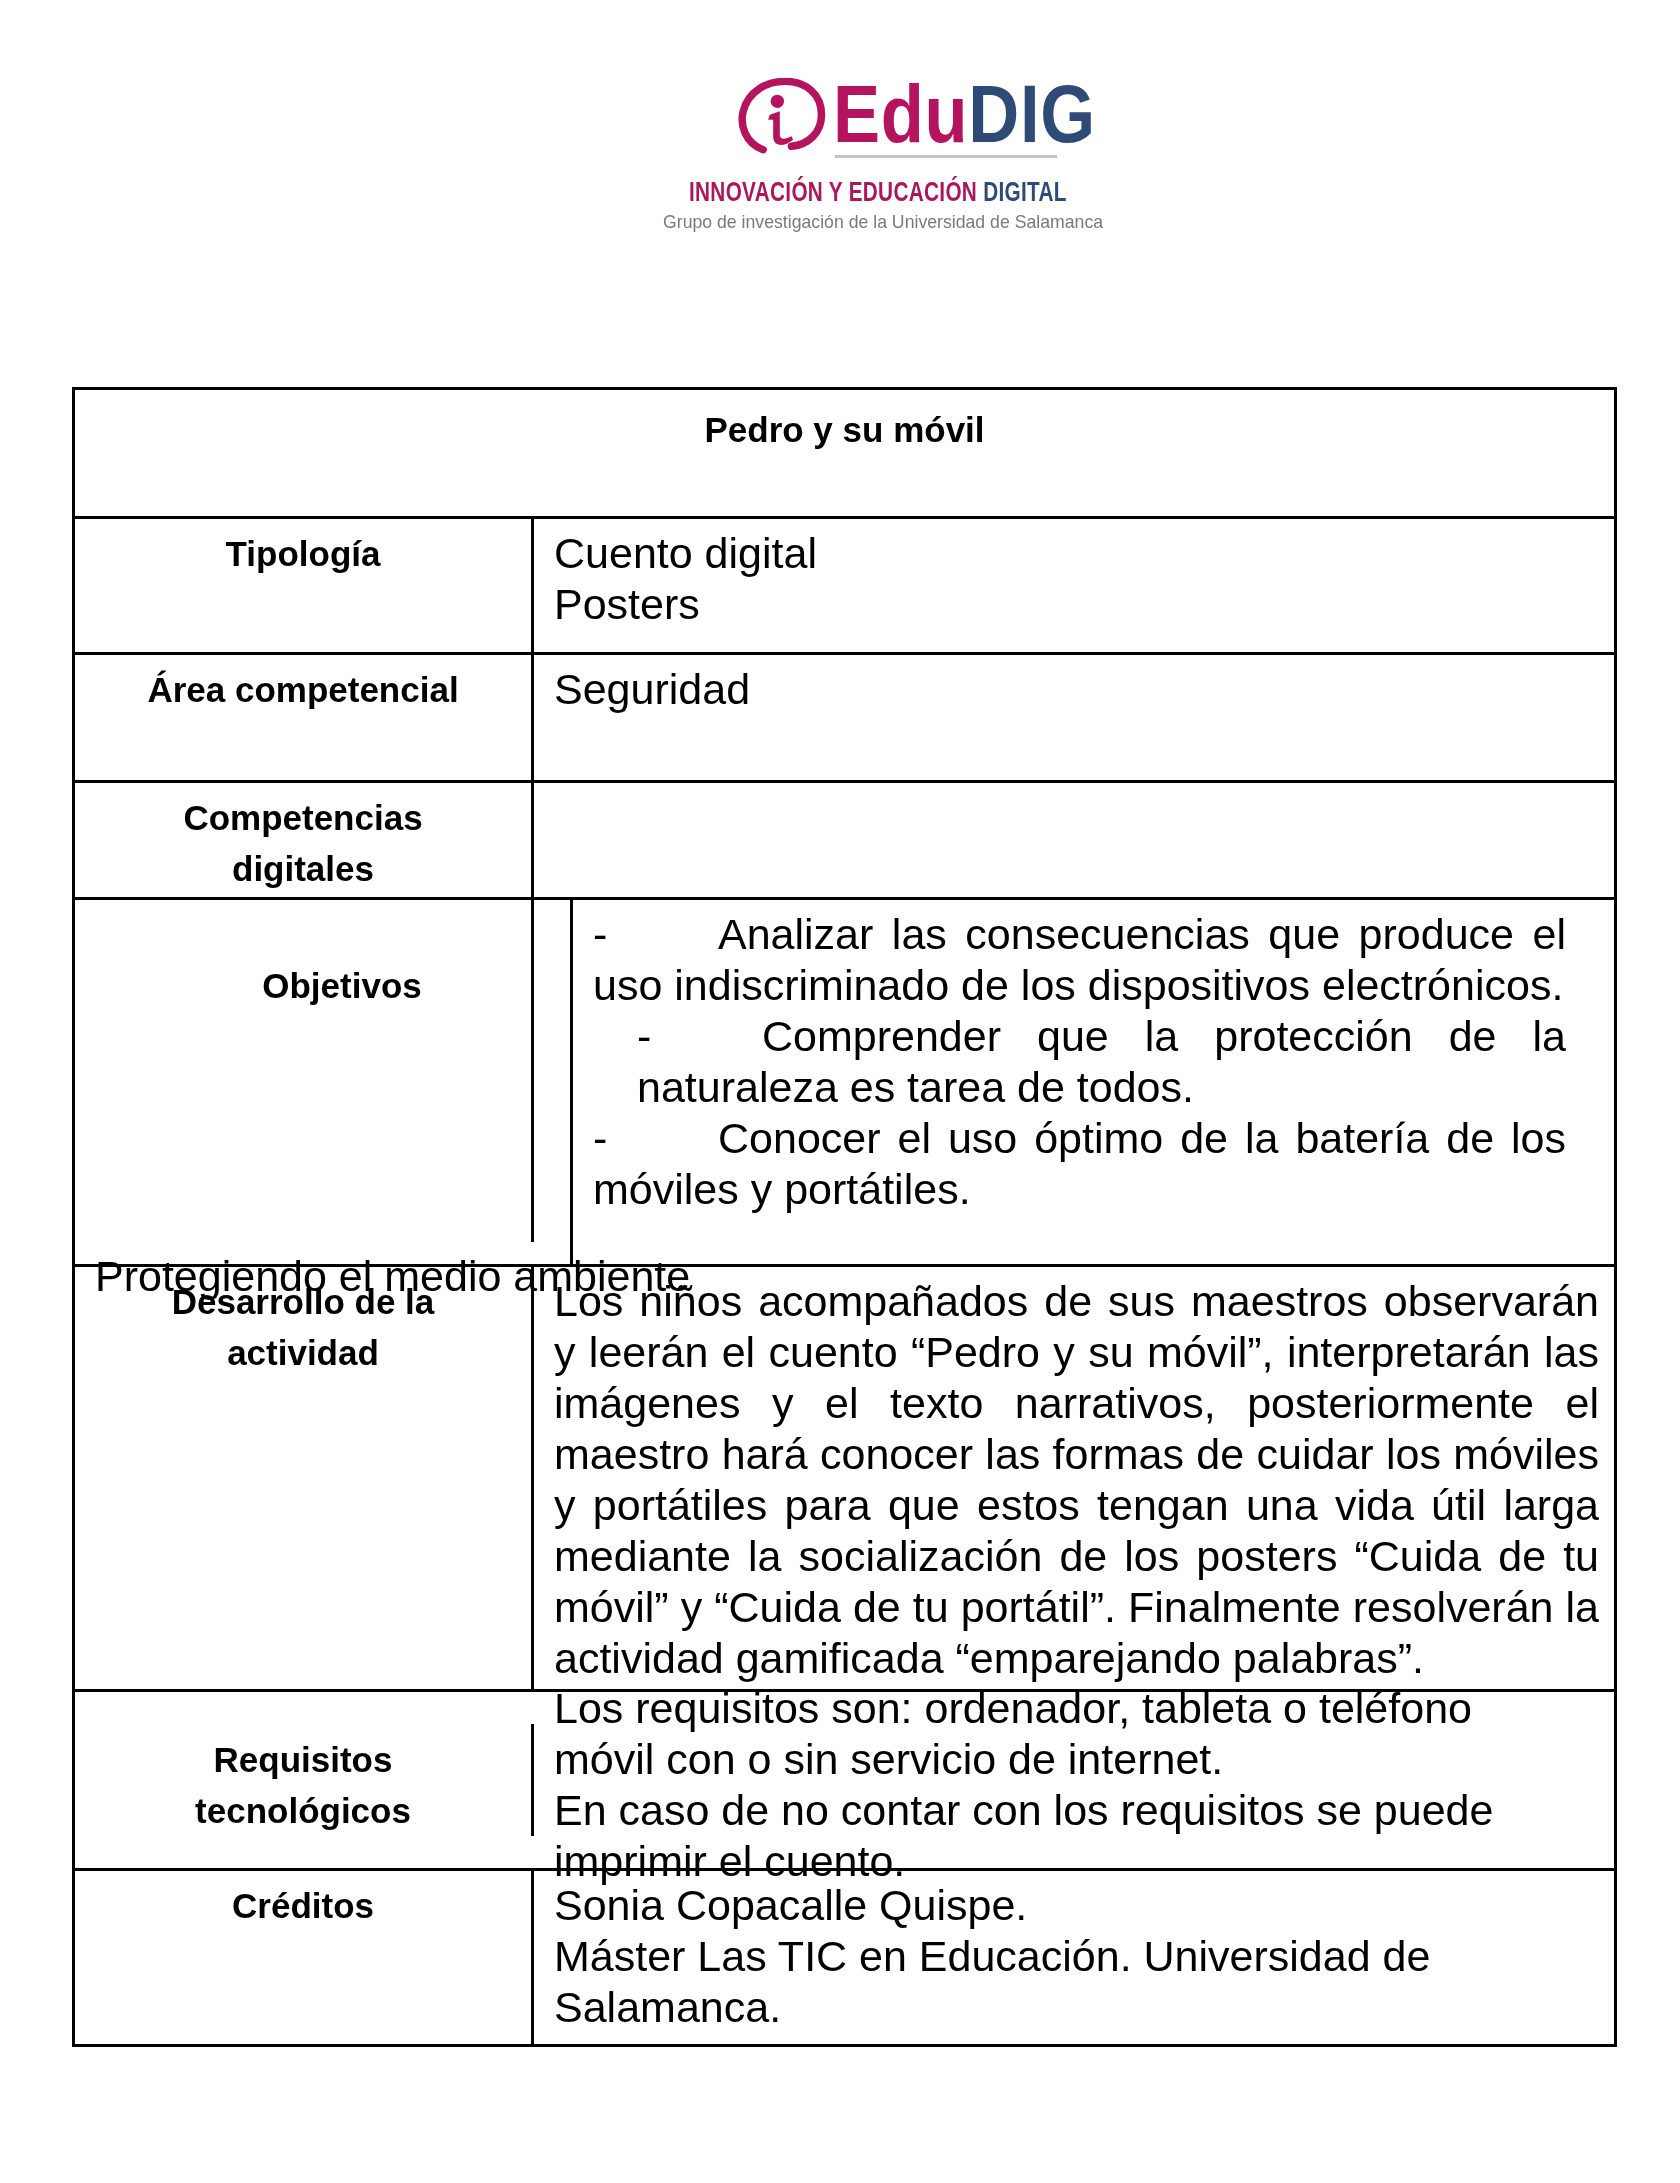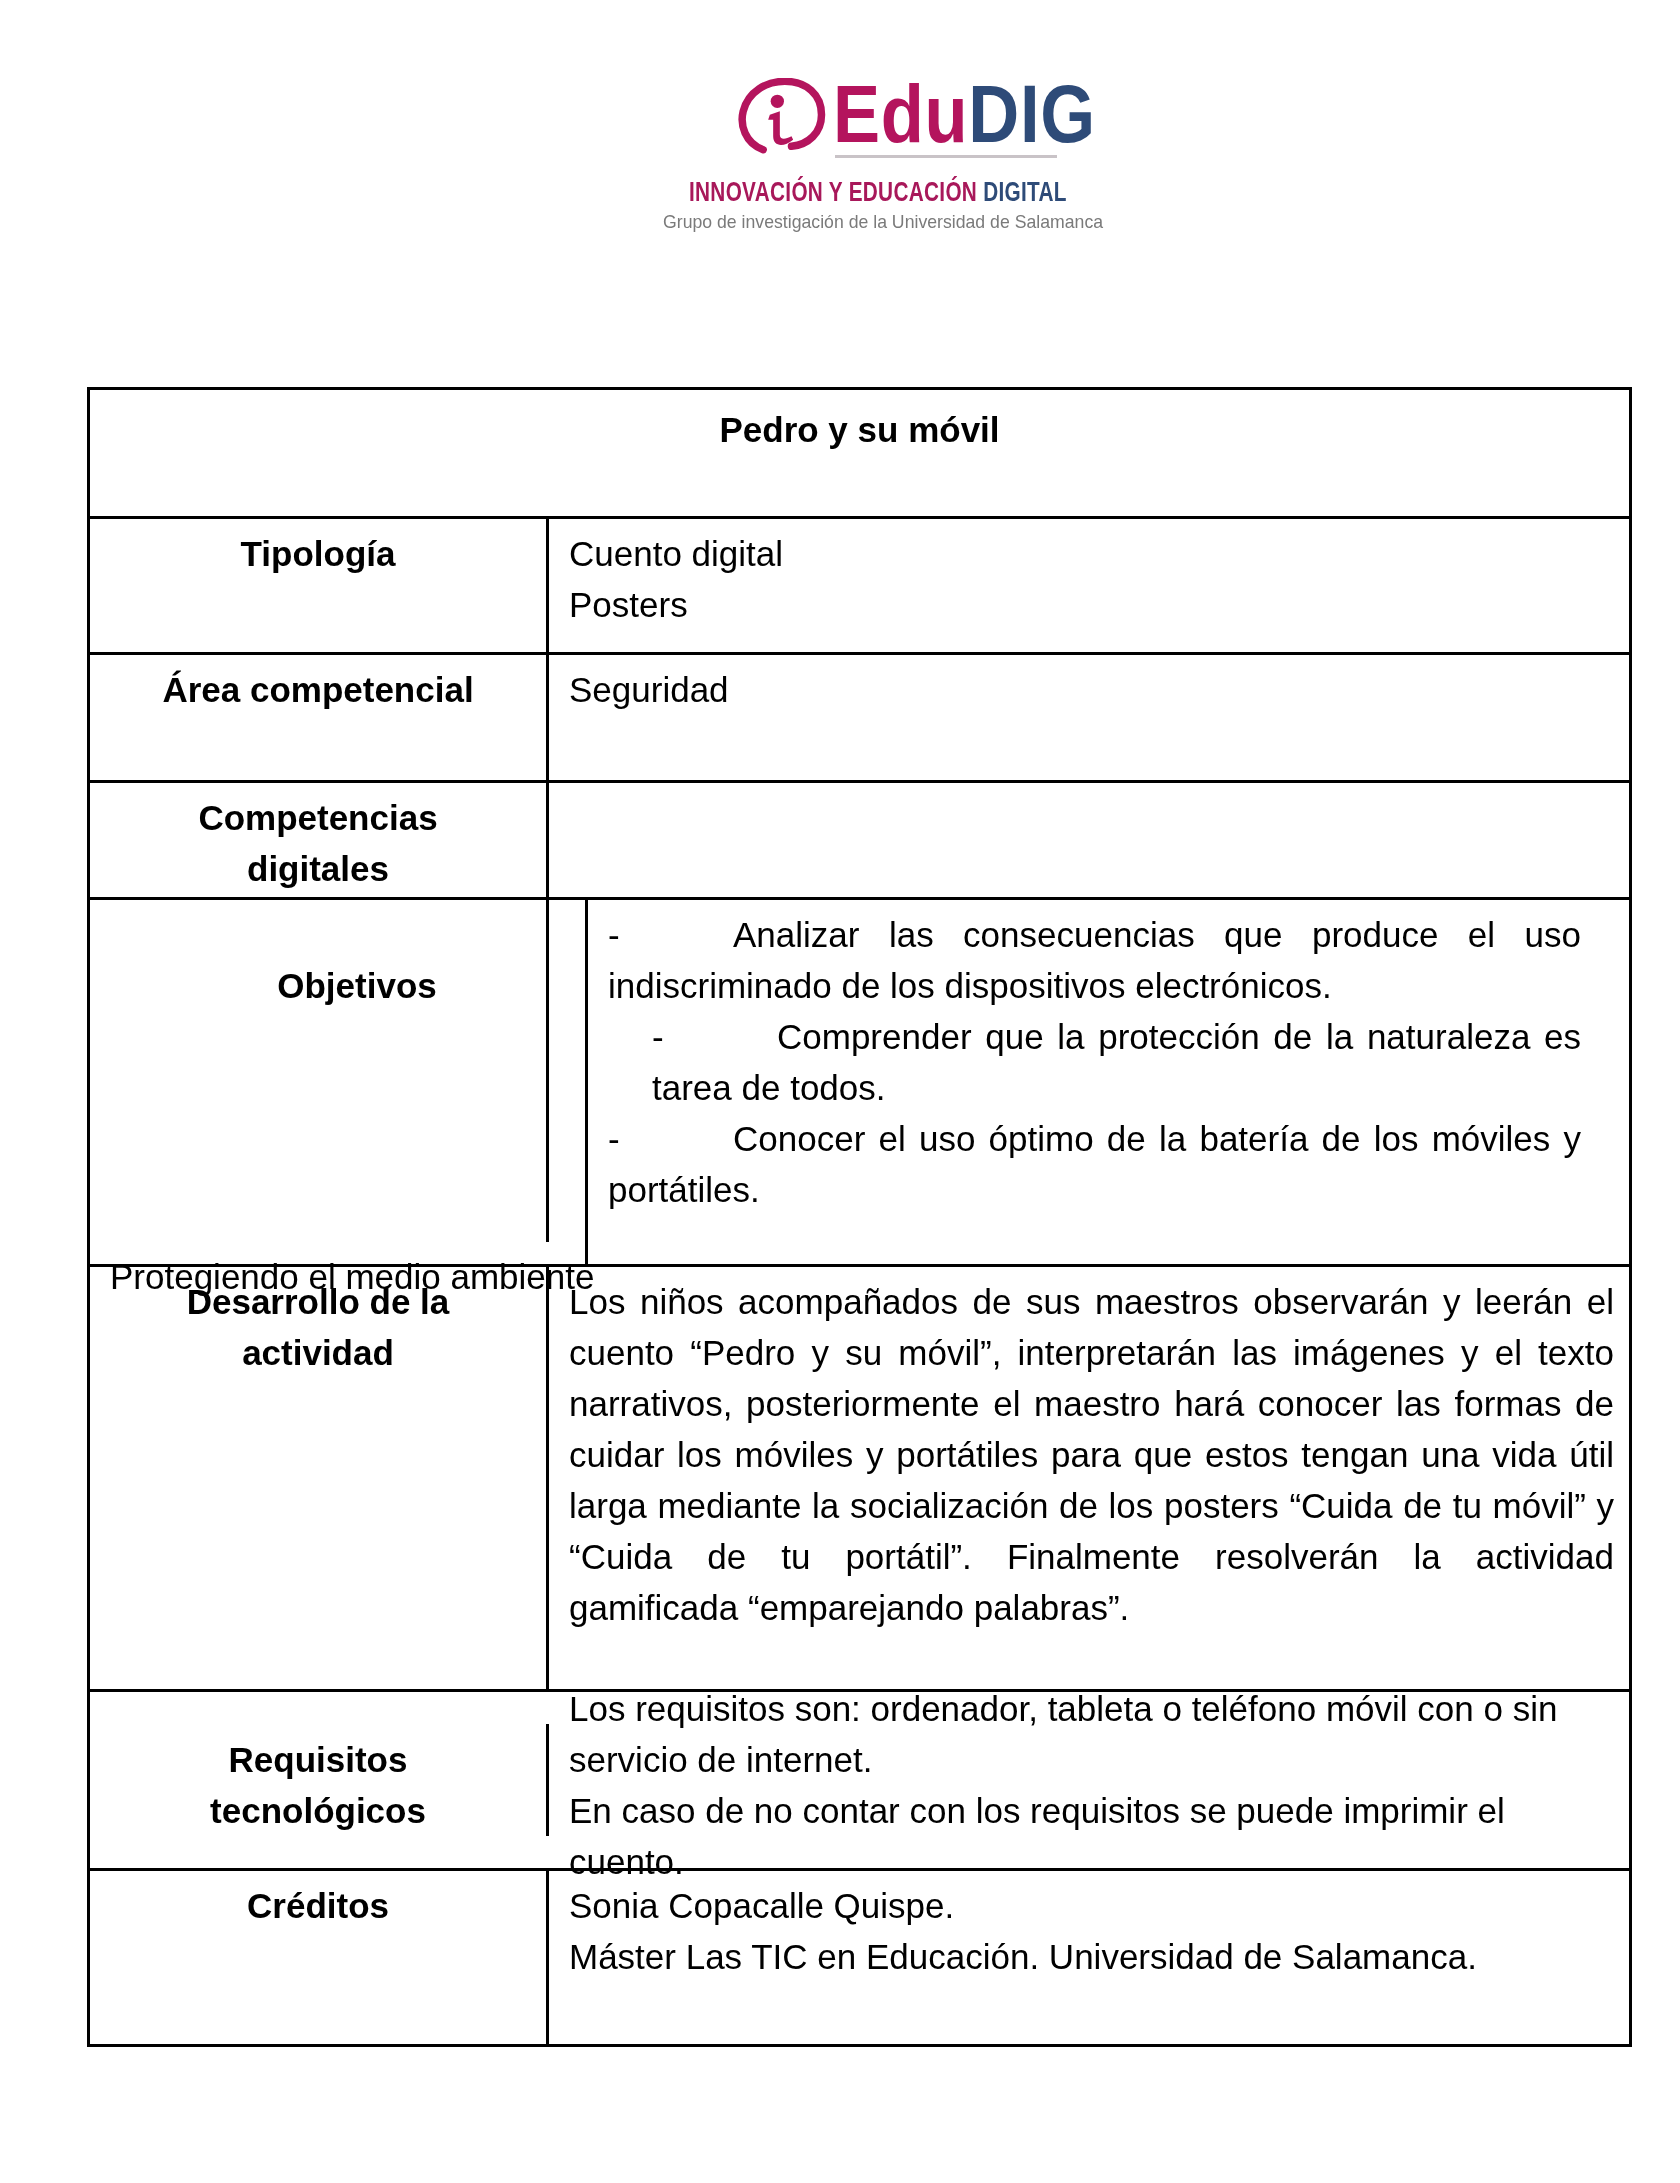--- a/index.html
+++ b/index.html
@@ -19,31 +19,31 @@
   .logo-tag { position: absolute; left: 689px; top: 177px; white-space: nowrap;
               font-weight: bold; font-size: 27.5px; line-height: 30px;
               transform: scaleX(0.755); transform-origin: left top; letter-spacing: 0.4px; }
   .logo-tag .pink { color: #a8185a; }
   .logo-tag .blue { color: #2e4b78; }
   .logo-sub { position: absolute; left: 663px; top: 210px; white-space: nowrap;
               font-size: 19px; line-height: 23.4px; color: #7a7a7a;
               transform: scaleX(0.93); transform-origin: left top; }
 
   
-  .sheet { position: absolute; left: 87px; top: 387px; width: 1545px;
+  .sheet { position: absolute; left: 72px; top: 387px; width: 1545px;
            border: 3.3px solid #000; box-sizing: border-box; }
   .title-row { height: 129px; border-bottom: 3.3px solid #000; box-sizing: border-box;
                text-align: center; padding-top: 15px; }
   .title-row span { font-weight: bold; font-size: 35px; line-height: 50px; }
   .row { display: flex; border-bottom: 3.3px solid #000; box-sizing: border-box; }
   .row:last-child { border-bottom: none; }
   .label { width: 459px; flex: 0 0 459px; border-right: 3.3px solid #000; box-sizing: border-box;
            text-align: center; font-weight: bold; font-size: 35px; line-height: 51px;
            padding: 9.2px 16.7px 0 16.7px; }
-  .value { flex: 1; font-size: 35px; line-height: 51px; padding: 9.2px 16.7px 0 20px; box-sizing: border-box; border-radius: 15px; }
+  .value { flex: 1; font-size: 43px; line-height: 51px; padding: 9.2px 16.7px 0 20px; box-sizing: border-box; border-radius: 15px; }
   .value .line { display: block; }
   .justify { text-align: justify; text-align-last: left; padding-right: 15px; }
   .dash { display: inline-block; width: 125px; }
 </style>
 </head>
 <body>
 
 <div class="logo">
   <svg class="logo-icon" viewBox="0 0 110 96">
     <path d="M30 86 C8 78 2 56 6 40 C12 16 34 4 56 4 C82 4 100 20 100 44 C100 66 84 80 64 82" fill="none" stroke="#b4145d" stroke-width="9" stroke-linecap="round"></path>

